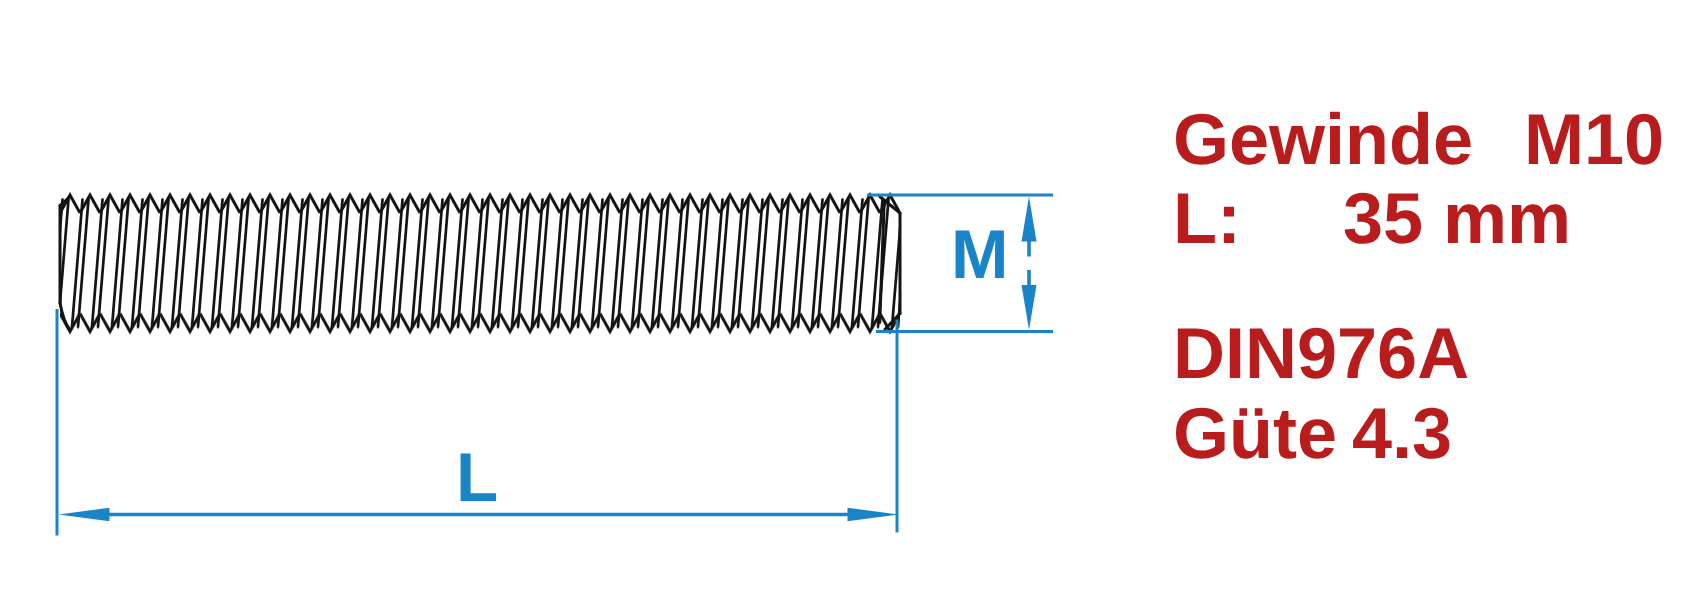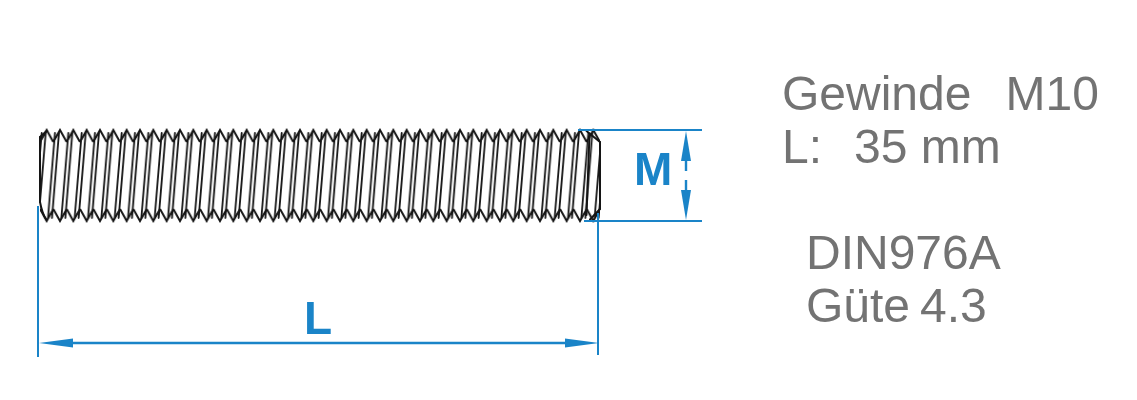--- a/index.html
+++ b/index.html
@@ -16,31 +16,31 @@
     color:#1a84c8;
     font-weight:bold;
     font-size:46px;
     line-height:46px;
   }
   .dim-label.m{left:634px;top:146px;}
   .dim-label.l{left:304px;top:295px;}
   .spec-block{
     position:absolute;
     left:782px;
-    color:#737373;
-    font-weight:normal;
+    color:#b91c1c;
+    font-weight:bold;
     font-size:48px;
     line-height:53px;
     white-space:nowrap;
   }
   .spec-block.top{top:67px;}
-  .spec-block.bottom{top:226px;margin-left:24px;}
+  .spec-block.bottom{top:210px;}
   .spec-row{display:block;}
   .spec-value.v1{margin-left:34px;}
-  .spec-value.v2{margin-left:32px;}
+  .spec-value.v2{margin-left:68px;}
   .spec-value.v4{margin-left:10px;}
 </style>
 </head>
 <body>
 
 <div class="canvas">
 
   <svg class="drawing-svg" width="1137" height="400" viewBox="0 0 1137 400">
     <defs>
       <pattern id="threadPattern" patternUnits="userSpaceOnUse" x="40" y="128" width="13.3333" height="95">

